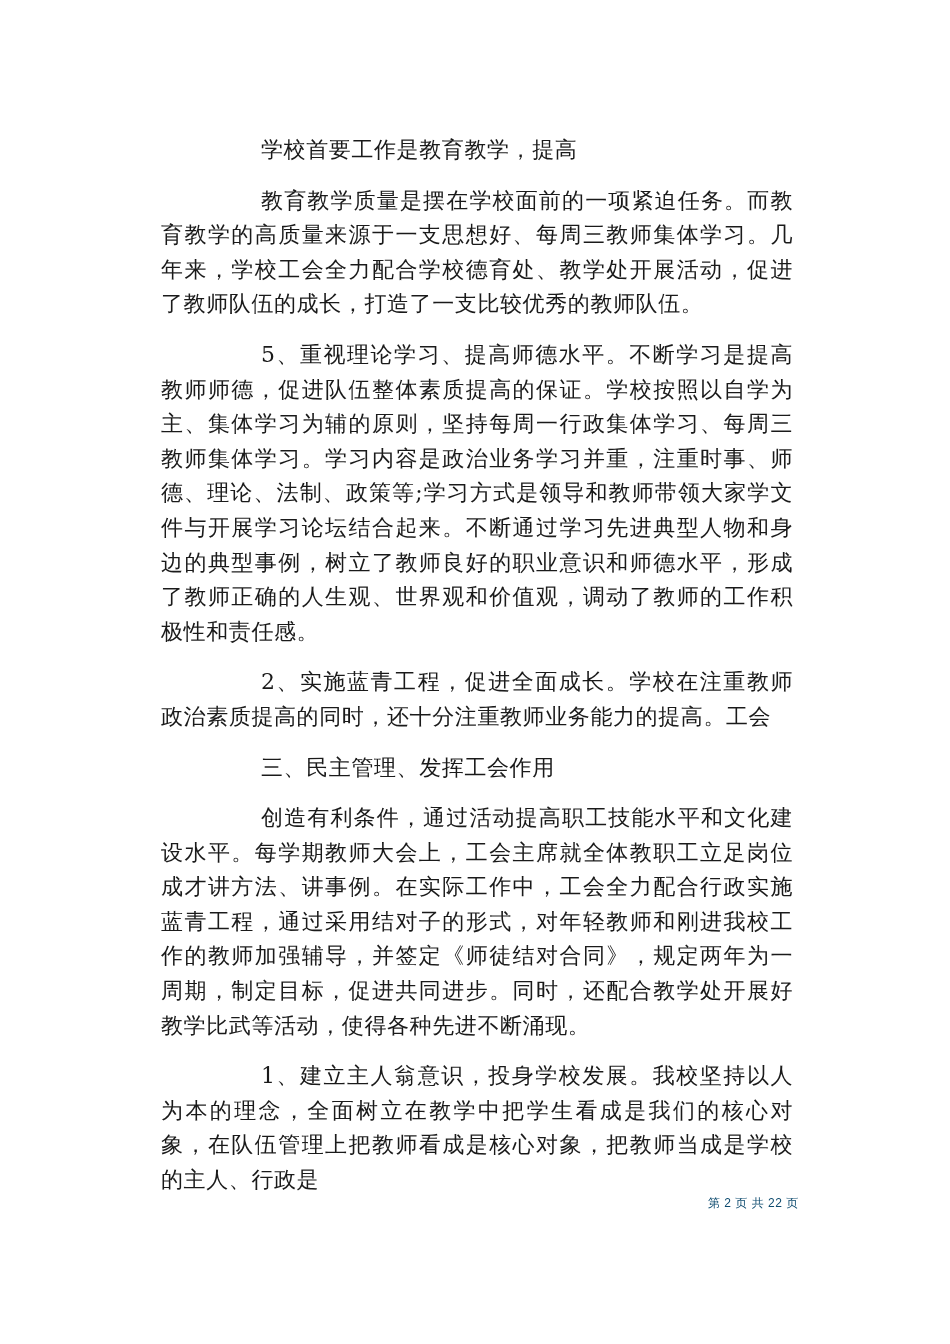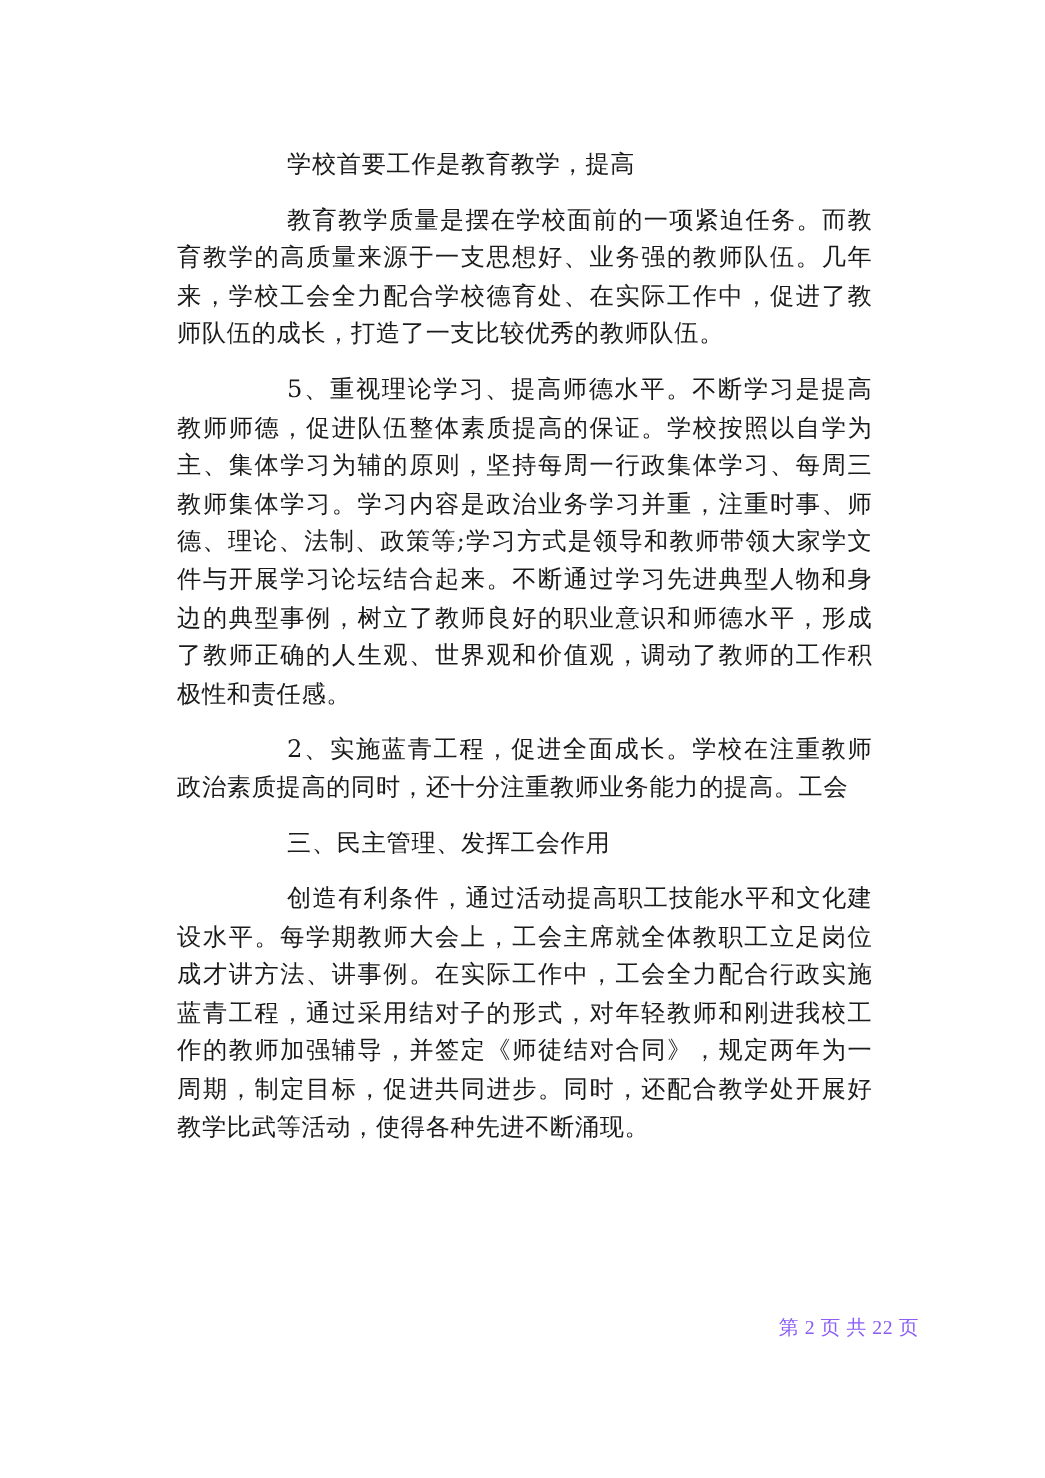--- a/index.html
+++ b/index.html
@@ -30,31 +30,32 @@
       letter-spacing: 0.6px;
       word-break: break-all;
     }
     .indent {
       text-indent: 100px;
     }
     .footer {
       position: absolute;
       left: 708px;
       top: 1195px;
-      font-size: 18px;
-      font-family: Liberation Serif, serif;
-      color: #8b5cf6;
+      font-size: 12px;
+      font-family: Liberation Sans, sans-serif;
+      color: #0c4a6e;
       letter-spacing: 0.5px;
     }
   </style>
 </head>
 <body>
 
 <div class="page">
   <p class="para indent">学校首要工作是教育教学，提高</p>
-  <p class="para indent">教育教学质量是摆在学校面前的一项紧迫任务。而教育教学的高质量来源于一支思想好、业务强的教师队伍。几年来，学校工会全力配合学校德育处、在实际工作中，促进了教师队伍的成长，打造了一支比较优秀的教师队伍。</p>
+  <p class="para indent">教育教学质量是摆在学校面前的一项紧迫任务。而教育教学的高质量来源于一支思想好、每周三教师集体学习。几年来，学校工会全力配合学校德育处、教学处开展活动，促进了教师队伍的成长，打造了一支比较优秀的教师队伍。</p>
   <p class="para indent">5、重视理论学习、提高师德水平。不断学习是提高教师师德，促进队伍整体素质提高的保证。学校按照以自学为主、集体学习为辅的原则，坚持每周一行政集体学习、每周三教师集体学习。学习内容是政治业务学习并重，注重时事、师德、理论、法制、政策等;学习方式是领导和教师带领大家学文件与开展学习论坛结合起来。不断通过学习先进典型人物和身边的典型事例，树立了教师良好的职业意识和师德水平，形成了教师正确的人生观、世界观和价值观，调动了教师的工作积极性和责任感。</p>
   <p class="para indent">2、实施蓝青工程，促进全面成长。学校在注重教师政治素质提高的同时，还十分注重教师业务能力的提高。工会</p>
   <p class="para indent">三、民主管理、发挥工会作用</p>
   <p class="para indent">创造有利条件，通过活动提高职工技能水平和文化建设水平。每学期教师大会上，工会主席就全体教职工立足岗位成才讲方法、讲事例。在实际工作中，工会全力配合行政实施蓝青工程，通过采用结对子的形式，对年轻教师和刚进我校工作的教师加强辅导，并签定《师徒结对合同》，规定两年为一周期，制定目标，促进共同进步。同时，还配合教学处开展好教学比武等活动，使得各种先进不断涌现。</p>
+  <p class="para indent">1、建立主人翁意识，投身学校发展。我校坚持以人为本的理念，全面树立在教学中把学生看成是我们的核心对象，在队伍管理上把教师看成是核心对象，把教师当成是学校的主人、行政是</p>
 </div>
 
 <div class="footer">第 2 页 共 22 页</div>
 
 </body></html>

